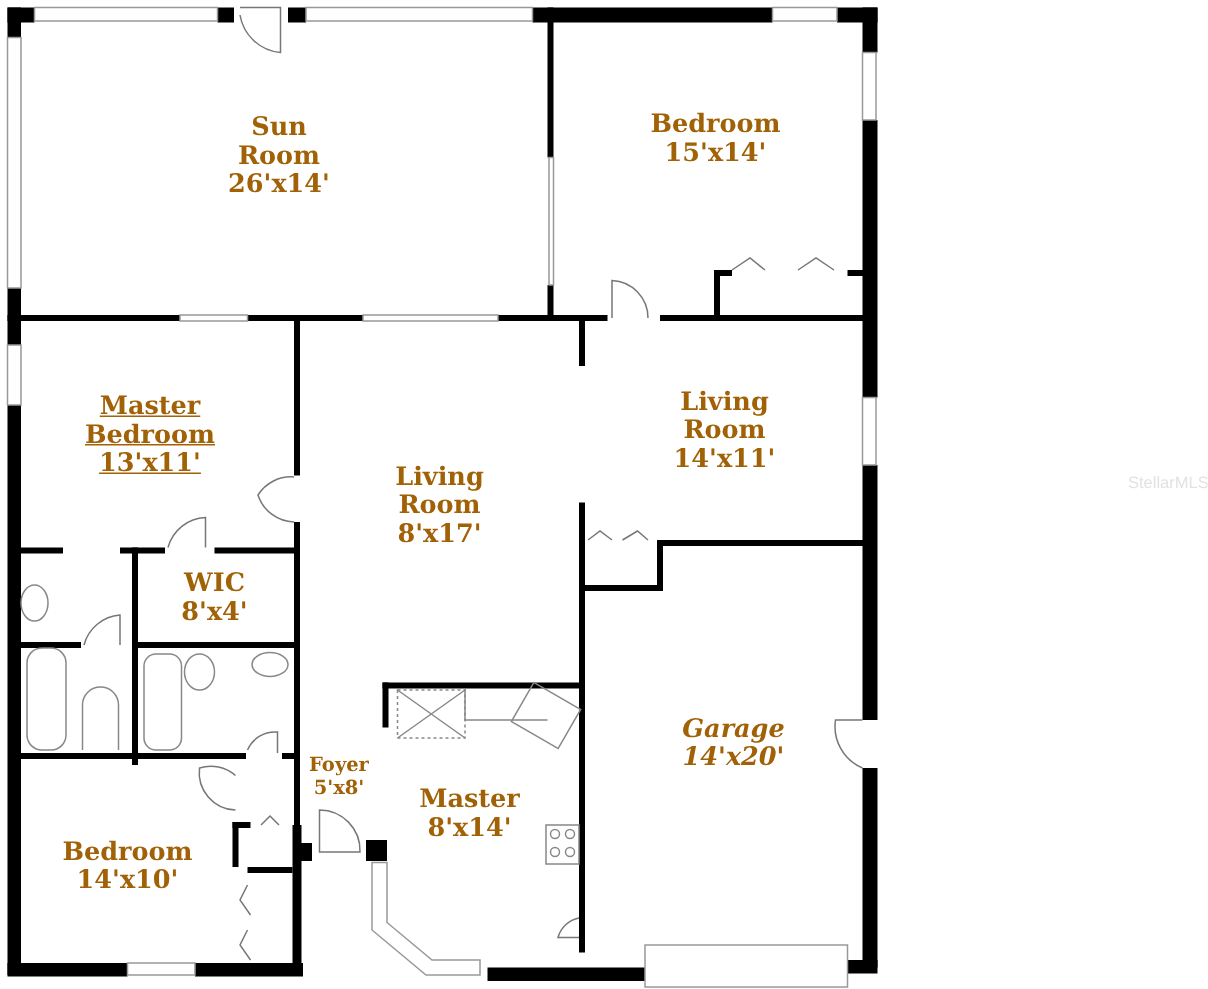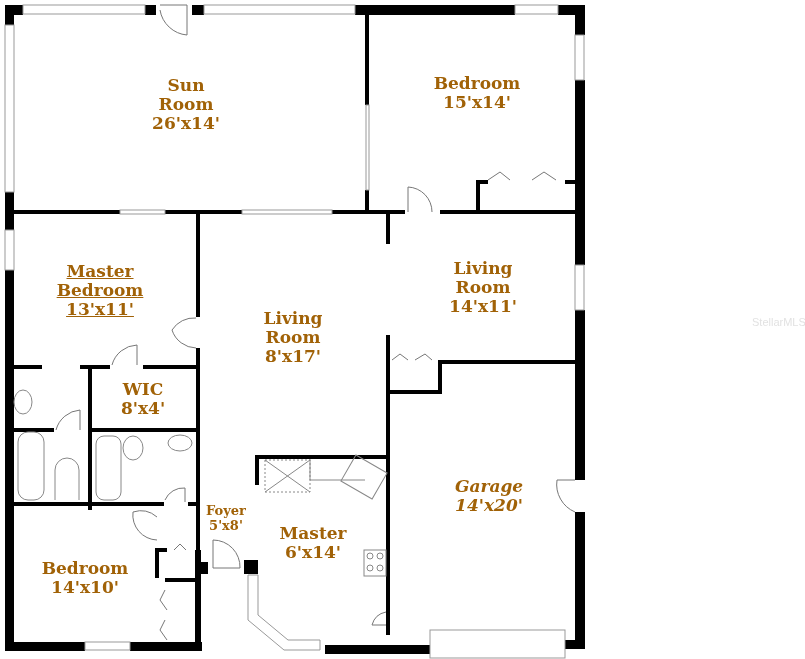--- a/index.html
+++ b/index.html
@@ -159,21 +159,21 @@
 <div class="label lg" style="left:143px; top:380px;">
   <span>WIC</span>
   <span>8'x4'</span>
 </div>
 <div class="label sm" style="left:226px; top:504px;">
   <span>Foyer</span>
   <span>5'x8'</span>
 </div>
 <div class="label lg" style="left:313px; top:524px;">
   <span>Master</span>
-  <span>6'x14'</span>
+  <span>8'x14'</span>
 </div>
 <div class="label lg" style="left:489px; top:477px;font-style:italic;">
   <span>Garage</span>
   <span>14'x20'</span>
 </div>
 <div class="label lg" style="left:85px; top:559px;">
   <span>Bedroom</span>
   <span>14'x10'</span>
 </div>
 

